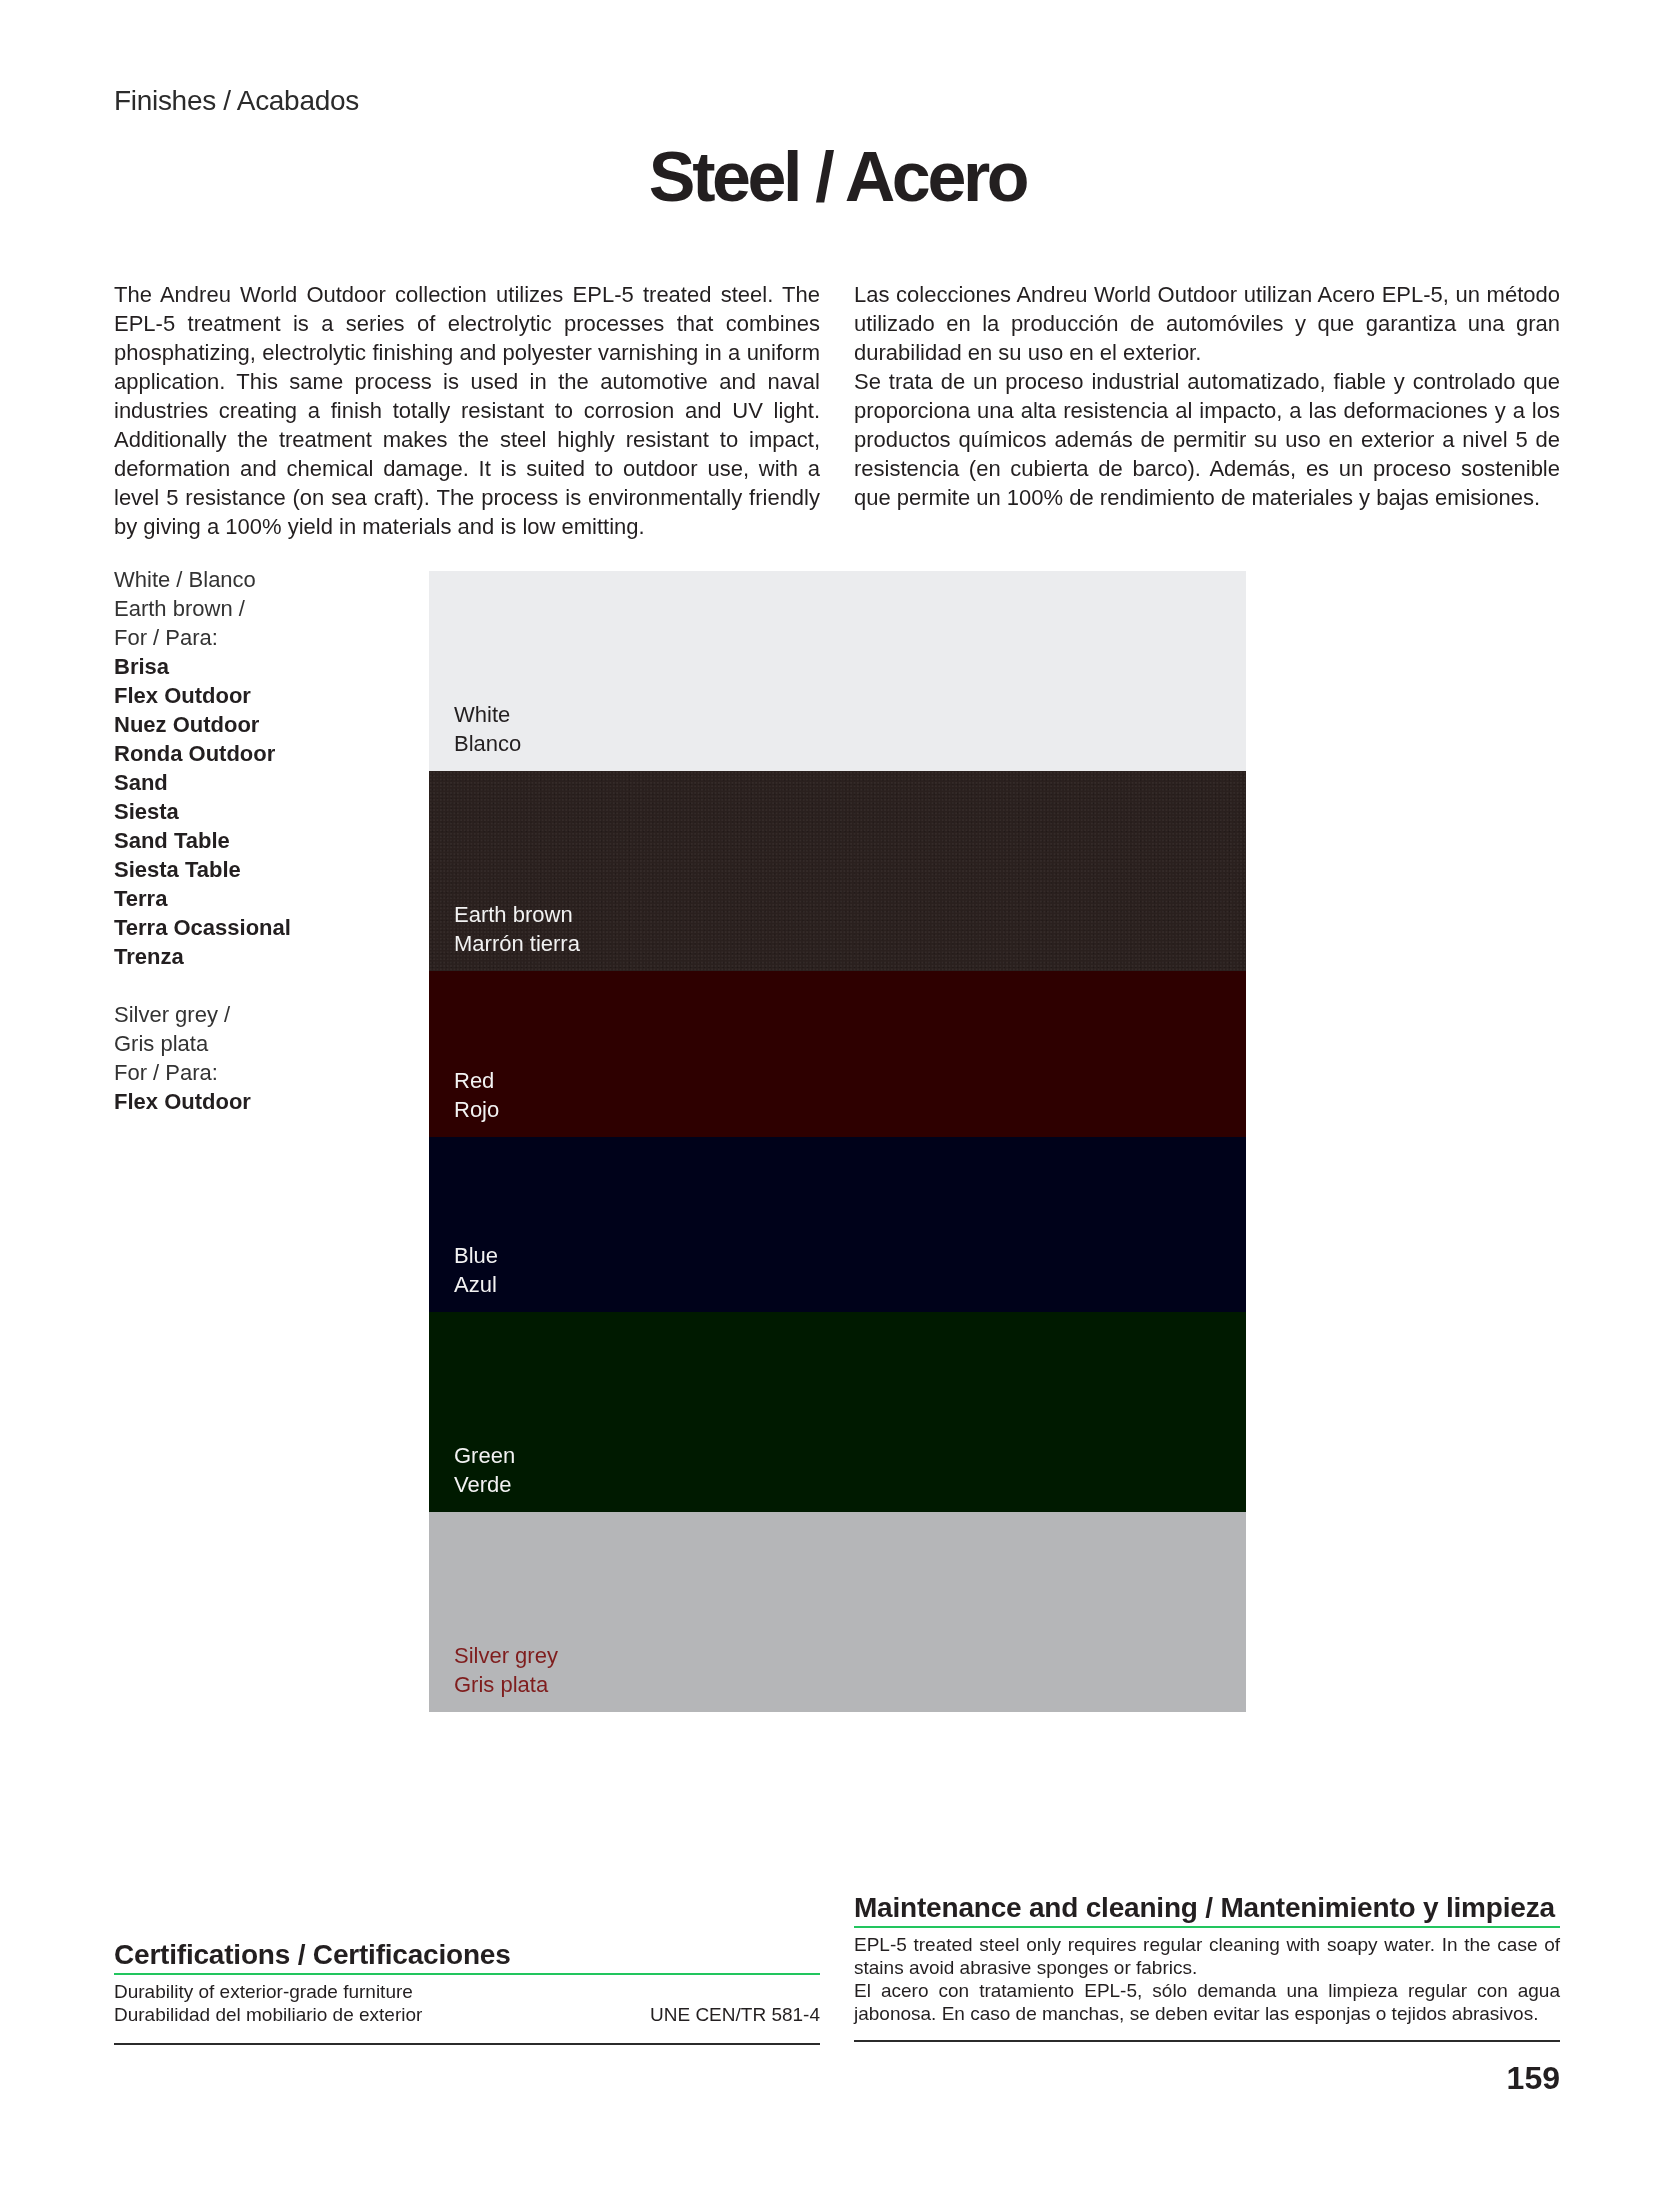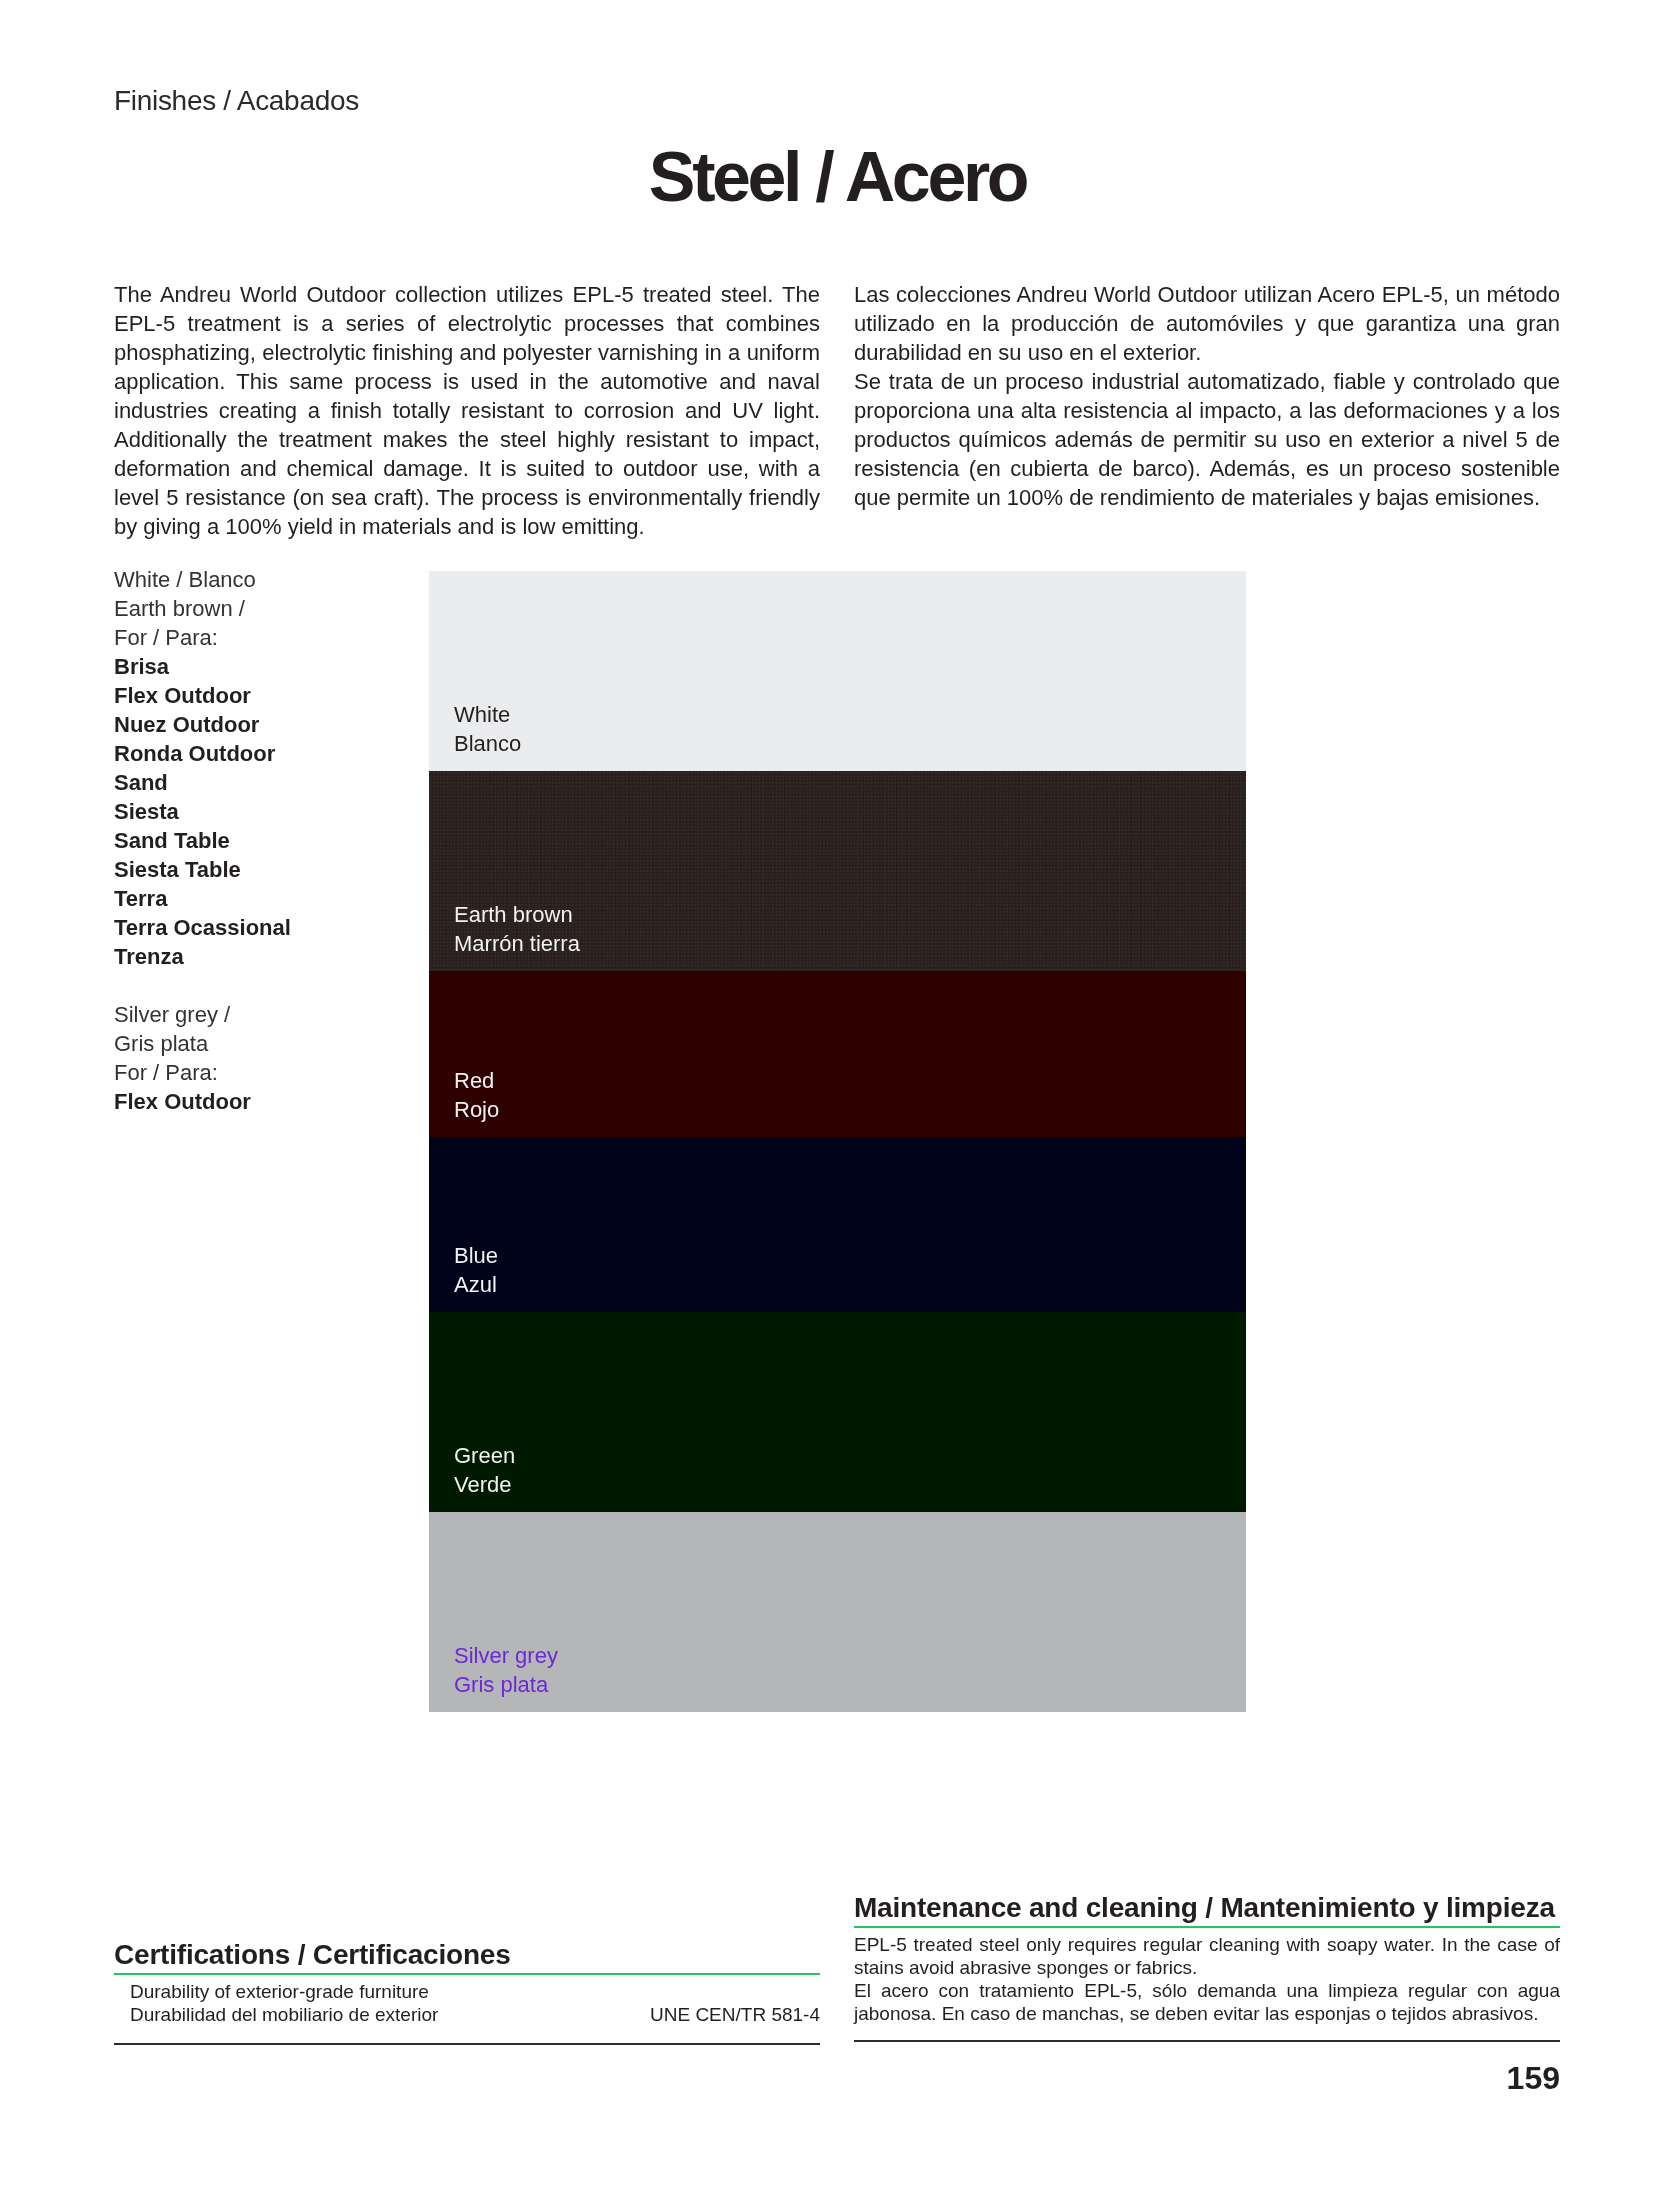--- a/index.html
+++ b/index.html
@@ -50,39 +50,39 @@
       radial-gradient(rgba(255,255,255,0.05) 0.7px, transparent 1px),
       radial-gradient(rgba(0,0,0,0.25) 0.7px, transparent 1px);
     background-size: 3.4px 3.4px, 4.7px 4.7px;
     background-position: 0 0, 1.3px 2px;
   }
   .swatch.earth .label, .swatch.red .label, .swatch.blue .label, .swatch.green .label { color: #f2f2f2; }
   .swatch.red { background: #2e0000; height: 166px; }
   .swatch.blue { background: #00021a; height: 175px; }
   .swatch.green { background: #001a00; height: 200px; }
   .swatch.silver { background: #b5b6b8; height: 200px; }
-  .swatch.silver .label { color: #6d28d9; }
+  .swatch.silver .label { color: #7f1d1d; }
 
   .cert {
     position: absolute; left: 114px; top: 1942px; width: 706px;
   }
   .maint {
     position: absolute; left: 854px; top: 1895px; width: 706px;
   }
   .block-heading {
     font-size: 28px; font-weight: 700; line-height: 25.5px; color: #231f20;
     padding-bottom: 5.4px; border-bottom: 2px solid #22c55e; letter-spacing: -0.2px;
   }
   .block-body {
     font-size: 19px; line-height: 23px; padding-top: 5px; padding-bottom: 17.4px;
     border-bottom: 2px solid #2b2b2b; color: #231f20;
   }
   .maint .block-body { text-align: justify; padding-bottom: 14.8px; }
   .maint .block-body p { margin: 0; }
-  .cert-row { display: flex; justify-content: space-between; align-items: flex-end; margin-left: 16px; }
+  .cert-row { display: flex; justify-content: space-between; align-items: flex-end; }
   .cert-row .desc div { line-height: 23px; }
   .page-number {
     position: absolute; right: 115px; top: 2060px;
     font-size: 32px; font-weight: 700; color: #231f20;
   }
 </style>
 </head>
 <body>
 
 <div class="section-label">Finishes / Acabados</div>

